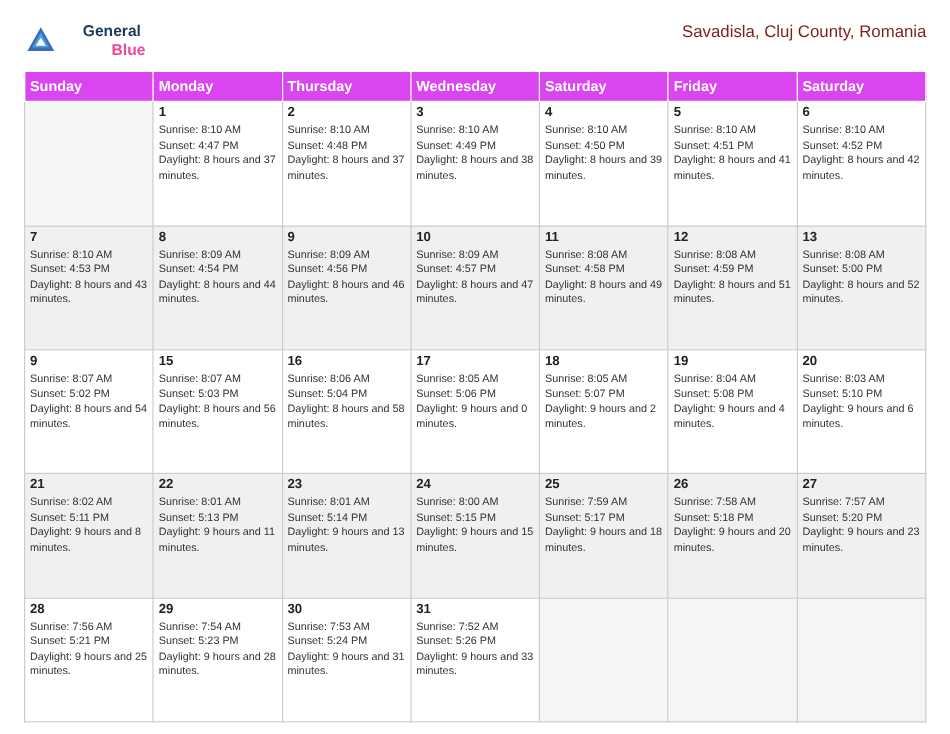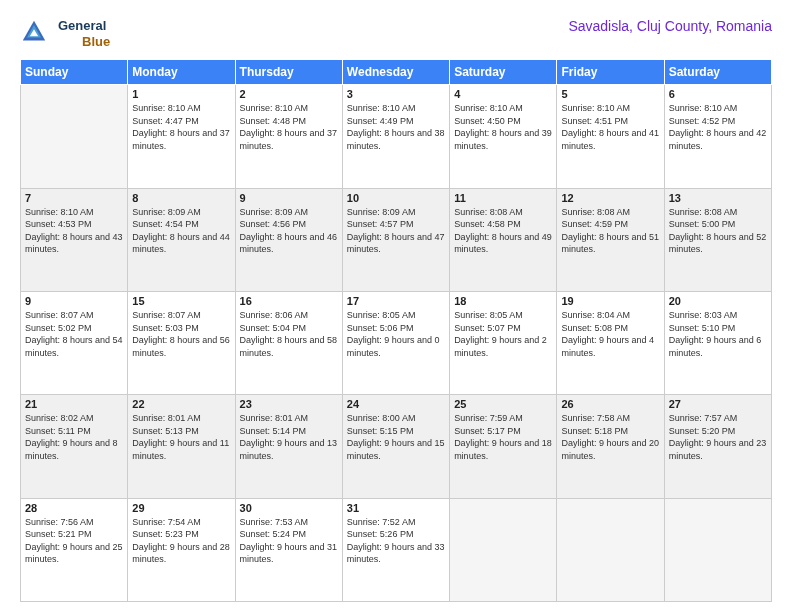--- a/index.html
+++ b/index.html
@@ -18,56 +18,57 @@
       flex-direction: column;
     }
     .header {
       display: flex;
       justify-content: space-between;
       align-items: flex-start;
       margin-bottom: 10px;
     }
     .logo {
       display: flex;
-      gap: 10px;
+      align-items: center;
+      gap: 21px;
     }
     .logo-text {
       font-size: 13px;
       font-weight: bold;
       color: #1a3a5c;
       line-height: 1.2;
     }
     .logo-text span {
-      color: #a16207;
+      color: #ec4899;
       padding-left: 24px;
     }
     .logo-icon {
       width: 28px;
       height: 28px;
     }
     .title-block {
       text-align: right;
     }
     .main-title {
       font-size: 32px;
       font-weight: bold;
       color: #222;
       line-height: 1.1;
     }
     .subtitle {
       font-size: 14px;
-      color: #6d28d9;
+      color: #7f1d1d;
     }
     .calendar {
       width: 100%;
       border-collapse: collapse;
       flex: 1;
     }
     .calendar th {
-      background: #3b82f6;
+      background: #d946ef;
       color: #fff;
       font-size: 12px;
       font-weight: bold;
       padding: 5px 4px;
       text-align: left;
       border: 1px solid #fff;
     }
     .calendar td {
       border: 1px solid #ccc;
       vertical-align: top;

